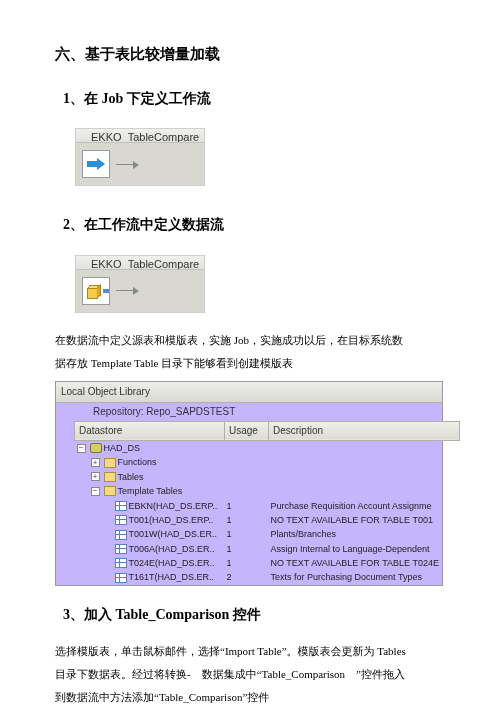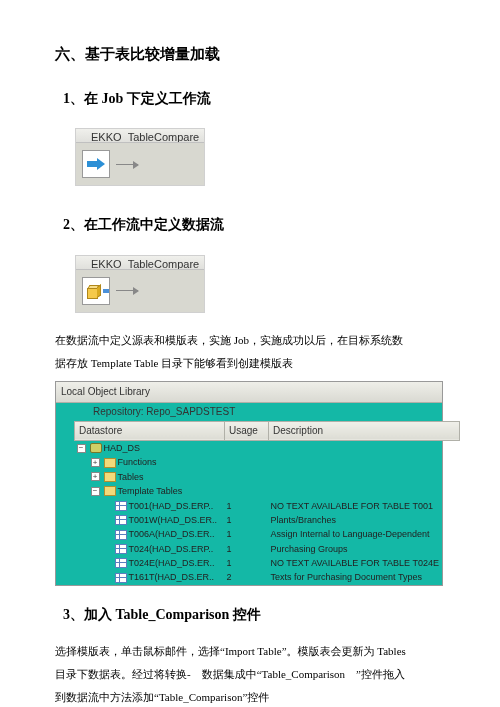--- a/index.html
+++ b/index.html
@@ -93,21 +93,21 @@
   }
 
   
   .obj-panel {
     width: 388px;
     margin: 2px 0 8px 0;
     border:1px solid #999;
     font-family: Tahoma, "MS Sans Serif", Arial, sans-serif;
     font-size: 10px;
     color:#000;
-    background:#14b8a6;
+    background:#c4b5fd;
   }
   .obj-panel .panel-title {
     background: linear-gradient(to bottom,#efefe9,#d9d9d2);
     border-bottom:1px solid #b0b0a8;
     padding:2px 5px;
     color:#333;
     font-size:10px;
   }
   .obj-panel .panel-row {
     padding:1px 5px;
@@ -263,20 +263,31 @@
               </div>
             </td>
             <td></td>
             <td></td>
         </tr>
         <tr>
           <td>
               <div class="tree-cell">
                 <span class="indent" style="width:36px"></span>
                 <span class="ic-ttbl"></span>
+                <span>EBKN(HAD_DS.ERP..</span>
+              </div>
+            </td>
+          <td>1</td>
+          <td>Purchase Requisition Account Assignme</td>
+        </tr>
+        <tr>
+          <td>
+              <div class="tree-cell">
+                <span class="indent" style="width:36px"></span>
+                <span class="ic-ttbl"></span>
                 <span>T001(HAD_DS.ERP..</span>
               </div>
             </td>
           <td>1</td>
           <td>NO TEXT AVAILABLE FOR TABLE T001</td>
         </tr>
         <tr>
           <td>
               <div class="tree-cell">
                 <span class="indent" style="width:36px"></span>
@@ -290,31 +301,20 @@
         <tr>
           <td>
               <div class="tree-cell">
                 <span class="indent" style="width:36px"></span>
                 <span class="ic-ttbl"></span>
                 <span>T006A(HAD_DS.ER..</span>
               </div>
             </td>
           <td>1</td>
           <td>Assign Internal to Language-Dependent</td>
-        </tr>
-        <tr>
-          <td>
-              <div class="tree-cell">
-                <span class="indent" style="width:36px"></span>
-                <span class="ic-ttbl"></span>
-                <span>T024(HAD_DS.ERP..</span>
-              </div>
-            </td>
-          <td>1</td>
-          <td>Purchasing Groups</td>
         </tr>
         <tr>
           <td>
               <div class="tree-cell">
                 <span class="indent" style="width:36px"></span>
                 <span class="ic-ttbl"></span>
                 <span>T024E(HAD_DS.ER..</span>
               </div>
             </td>
           <td>1</td>

